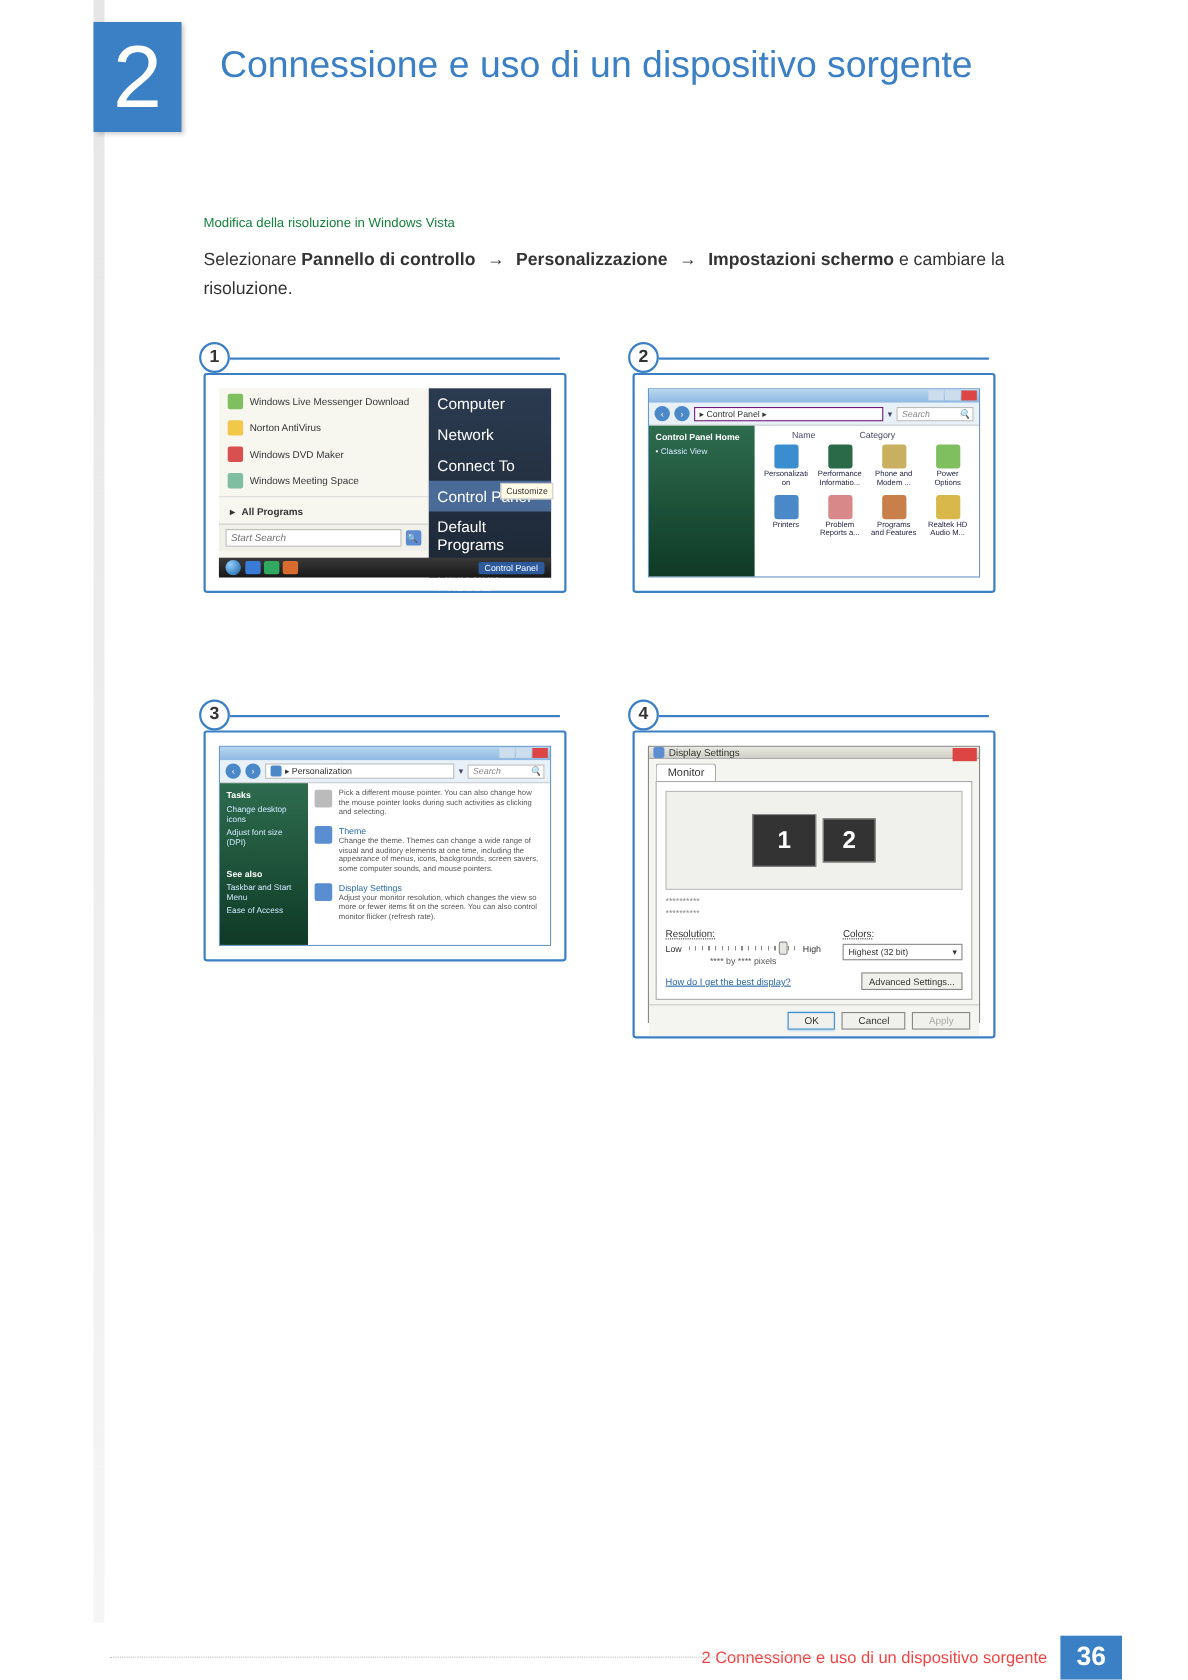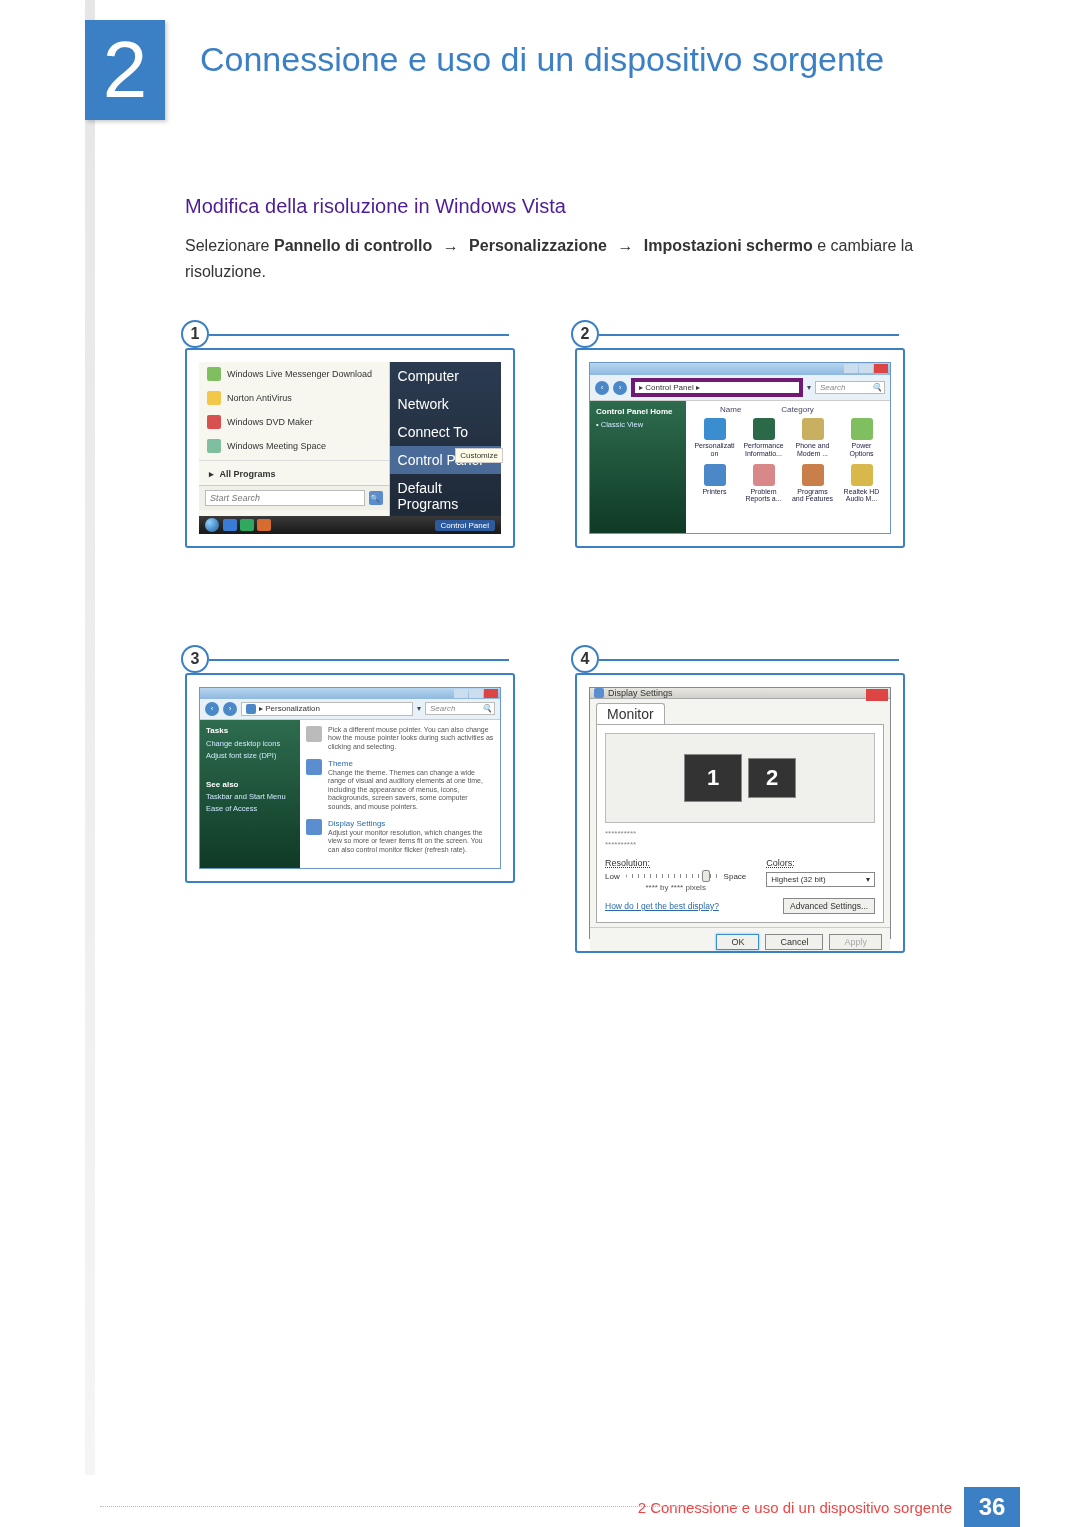--- a/index.html
+++ b/index.html
@@ -43,22 +43,22 @@
     font-weight: 400;
     color: #3b7fc4;
   }
   .content {
     position: absolute;
     left: 185px;
     top: 195px;
     width: 760px;
   }
   .subhead {
-    color: #4c1d95;
-    font-size: 20px;
+    color: #15803d;
+    font-size: 12px;
     margin-bottom: 15px;
   }
   .body-text {
     font-size: 16px;
     color: #333;
     line-height: 1.6;
     margin-bottom: 50px;
   }
   .body-text .bold { font-weight: bold; }
   .arrow { margin: 0 6px; font-weight: bold; }
@@ -147,21 +147,21 @@
   .fig2 { height: 200px; font-size:8px; }
   .fig2 .winframe { border:1px solid #6a98c8; height:100%; display:flex; flex-direction:column; background:#fff;}
   .fig2 .titlebar { height:12px; background: linear-gradient(to bottom,#b7d6f0,#8fb8e0); position:relative;}
   .fig2 .titlebar .btns { position:absolute; right:2px; top:1px; display:flex; gap:1px;}
   .fig2 .titlebar .btns span{ width:14px;height:9px; display:block;}
   .fig2 .titlebar .btns .mn{background:#cde;}
   .fig2 .titlebar .btns .mx{background:#cde;}
   .fig2 .titlebar .btns .cl{background:#d44;}
   .fig2 .addrbar { display:flex; align-items:center; padding:3px 5px; gap:4px; background:#e8f0f8; border-bottom:1px solid #ccc;}
   .fig2 .navbtn{ width:14px;height:14px;border-radius:50%;background:#4a88c8;color:#fff;font-size:8px;display:flex;align-items:center;justify-content:center;}
-  .fig2 .addr { flex:1; background:#fff;border:4px solid #701a75;padding:1px 4px;}
+  .fig2 .addr { flex:1; background:#fff;border:1px solid #701a75;padding:1px 4px;}
   .fig2 .searchbox{ width:70px;background:#fff;border:1px solid #bbb;padding:1px 4px;color:#888;font-style:italic;position:relative;}
   .fig2 .searchbox .sicon{position:absolute;right:2px;top:1px;color:#5a8ed0;font-size:8px;}
   .fig2 .body { flex:1; display:flex;}
   .fig2 .sidebar { width:96px; background: linear-gradient(to bottom,#2e6c4e,#0f3a26); color:#fff; padding:6px;}
   .fig2 .sidebar .shead{font-weight:bold;margin-bottom:4px;}
   .fig2 .sidebar .slink{ color:#cfe8ff; margin-top:2px;}
   .fig2 .main{ flex:1; padding:4px 6px;}
   .fig2 .colheads{ display:flex; gap:40px; color:#446; margin-bottom:4px; padding-left:28px;}
   .fig2 .icongrid{ display:grid; grid-template-columns: repeat(4, 1fr); gap:6px 4px;}
   .fig2 .cpicon{ display:flex; flex-direction:column; align-items:center; gap:2px;}
@@ -174,38 +174,38 @@
   .fig3 .titlebar .btns{position:absolute;right:2px;top:1px;display:flex;gap:1px;}
   .fig3 .titlebar .btns span{width:14px;height:9px;display:block;}
   .fig3 .titlebar .btns .mn{background:#cde;}.fig3 .titlebar .btns .mx{background:#cde;}.fig3 .titlebar .btns .cl{background:#d44;}
   .fig3 .addrbar{display:flex;align-items:center;padding:3px 5px;gap:4px;background:#e8f0f8;border-bottom:1px solid #ccc;}
   .fig3 .navbtn{width:14px;height:14px;border-radius:50%;background:#4a88c8;color:#fff;font-size:8px;display:flex;align-items:center;justify-content:center;}
   .fig3 .addr{flex:1;background:#fff;border:1px solid #bbb;padding:1px 4px;display:flex;align-items:center;gap:3px;}
   .fig3 .addr .aicon{width:10px;height:10px;background:#4a88c8;border-radius:2px;}
   .fig3 .searchbox{width:70px;background:#fff;border:1px solid #bbb;padding:1px 4px;color:#888;font-style:italic;position:relative;}
   .fig3 .searchbox .sicon{position:absolute;right:2px;top:1px;color:#5a8ed0;font-size:8px;}
   .fig3 .body{flex:1;display:flex;}
-  .fig3 .sidebar{width:100px;background:linear-gradient(to bottom,#2e6c4e,#0f3a26);color:#fff;padding:6px;}
+  .fig3 .sidebar{width:80px;background:linear-gradient(to bottom,#2e6c4e,#0f3a26);color:#fff;padding:6px;}
   .fig3 .sidebar .shead{font-weight:bold;margin-bottom:4px;font-size:8px;}
   .fig3 .sidebar .slink{color:#cfe8ff;margin-top:3px;font-size:7.5px;}
   .fig3 .sidebar .seealso{margin-top:20px;font-weight:bold;font-size:8px;}
   .fig3 .main{flex:1;padding:6px;}
   .fig3 .main .item{display:flex;gap:6px;margin-bottom:8px;}
   .fig3 .main .item .icon{width:16px;height:16px;border-radius:2px;flex-shrink:0;}
   .fig3 .main .item .text .title{color:#2a6aa8;font-size:8px;margin-bottom:1px;}
   .fig3 .main .item .text .desc{color:#555;font-size:7px;line-height:1.2;}
   
   .fig4 { height:280px; font-size:9px; }
   .fig4 .dialog{border:1px solid #888;height:100%;display:flex;flex-direction:column;background:#f4f4f0;}
   .fig4 .titlebar{height:16px;background:linear-gradient(to bottom,#e8e8e2,#d0d0c8);display:flex;align-items:center;padding:0 4px;border-bottom:1px solid #aaa;position:relative;}
   .fig4 .titlebar .ticon{width:10px;height:10px;background:#5a8ed0;border-radius:2px;margin-right:4px;}
   .fig4 .titlebar .ttext{font-size:9px;color:#333;}
   .fig4 .titlebar .cl{position:absolute;right:2px;top:1px;width:22px;height:12px;background:#d44;}
   .fig4 .tabrow{display:flex;padding:4px 6px 0 6px;background:#f4f4f0;}
-  .fig4 .tab{border:1px solid #aaa;border-bottom:none;padding:2px 10px;background:#fff;font-size:14px;border-radius:3px 3px 0 0;}
+  .fig4 .tab{border:1px solid #aaa;border-bottom:none;padding:2px 10px;background:#fff;font-size:10px;border-radius:3px 3px 0 0;}
   .fig4 .panel{flex:1;margin:0 6px 4px 6px;background:#fff;border:1px solid #aaa;padding:8px;display:flex;flex-direction:column;}
   .fig4 .monitorbox{border:1px solid #bbb;background:#f0f0ec;height:90px;margin-bottom:6px;display:flex;align-items:center;justify-content:center;gap:6px;}
   .fig4 .mon{background:#333;border:1px solid #888;color:#fff;font-weight:bold;font-size:22px;display:flex;align-items:center;justify-content:center;}
   .fig4 .mon1{width:58px;height:48px;}
   .fig4 .mon2{width:48px;height:40px;}
   .fig4 .moninfo{color:#888;font-size:8px;line-height:1.3;margin-bottom:8px;}
   .fig4 .rescolor{display:flex;gap:20px;margin-bottom:6px;}
   .fig4 .rescol{flex:1.3;}
   .fig4 .colcol{flex:1;}
   .fig4 .label{font-size:9px;text-decoration:underline;text-decoration-style:dotted;}
@@ -467,21 +467,21 @@
               <div>**********</div>
             </div>
             <div class="rescolor">
               <div class="rescol">
                 <div class="label">Resolution:</div>
                 <div class="slider">
                   <span class="lo">Low</span>
                   <div class="track">
                       <div class="thumb"></div>
                     </div>
-                  <span class="hi">Space</span>
+                  <span class="hi">High</span>
                 </div>
                 <div class="resval">**** by **** pixels</div>
               </div>
               <div class="colcol">
                 <div class="label">Colors:</div>
                 <div class="colorsel">
                   <span>Highest (32 bit)</span>
                   <span>▾</span>
                 </div>
               </div>

